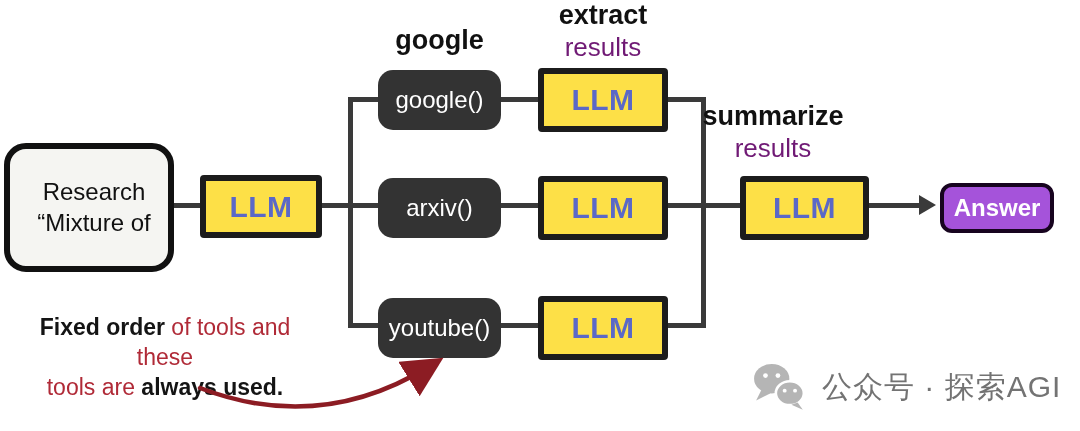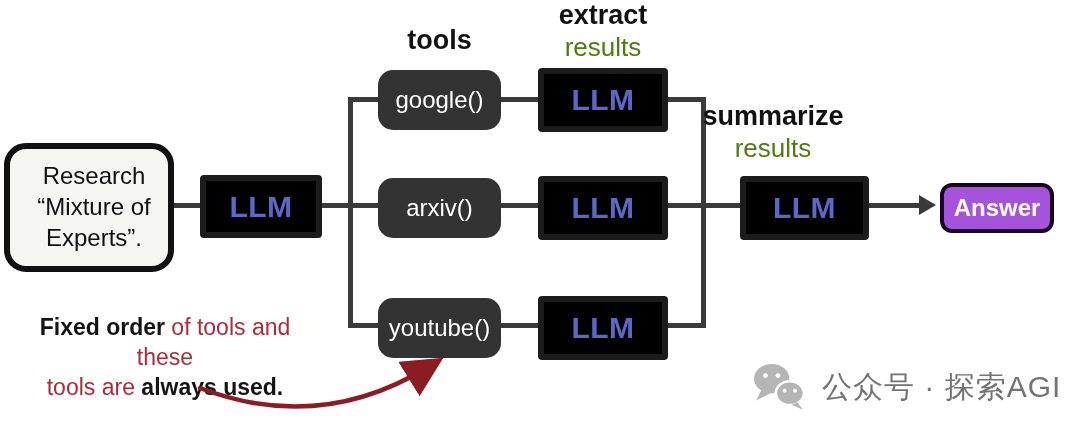--- a/index.html
+++ b/index.html
@@ -7,39 +7,39 @@
           font-family:"Liberation Sans",sans-serif;}
   
   .hline{position:absolute;height:5px;background:#3a3a3a;}
   .vline{position:absolute;width:5px;background:#3a3a3a;}
   
   .research{position:absolute;left:4px;top:143px;width:148px;height:117px;
             background:#f5f5f2;border:6px solid #111;border-radius:22px;
             display:flex;flex-direction:column;align-items:center;justify-content:center;
             color:#111;font-size:24px;line-height:1.28;text-align:center;padding-left:10px;}
   .llm{position:absolute;display:flex;align-items:center;justify-content:center;
-       background:#000000;border:6px solid #1c1c1c;border-radius:4px;
+       background:#fde047;border:6px solid #1c1c1c;border-radius:4px;
        color:#5b68c7;font-weight:bold;font-size:30px;letter-spacing:.5px;}
   .llm-initial{left:200px;top:175px;width:110px;height:51px;}
   .llm-g{left:538px;top:68px;width:118px;height:52px;}
   .llm-a{left:538px;top:176px;width:118px;height:52px;}
   .llm-y{left:538px;top:296px;width:118px;height:52px;}
   .llm-s{left:740px;top:176px;width:117px;height:52px;}
   .tool{position:absolute;left:378px;width:123px;height:60px;
         display:flex;align-items:center;justify-content:center;
         background:#333333;border-radius:15px;color:#fff;font-size:24px;}
   .tool-g{top:70px;} .tool-a{top:178px;} .tool-y{top:298px;}
   .answer{position:absolute;left:940px;top:183px;width:106px;height:42px;
           display:flex;align-items:center;justify-content:center;
           background:#a553da;border:4px solid #17041f;border-radius:12px;
           color:#ffffff;font-weight:bold;font-size:24px;}
   
   .stage{position:absolute;text-align:center;color:#111;line-height:1.18;}
   .stage .t{font-weight:bold;font-size:27px;display:block;}
-  .stage .s{font-weight:normal;font-size:26px;display:block;color:#4d7c0f;}
+  .stage .s{font-weight:normal;font-size:26px;display:block;color:#701a75;}
   .lbl-tools{left:378px;top:25px;width:123px;}
   .lbl-extract{left:528px;top:0px;width:150px;}
   .lbl-summarize{left:683px;top:101px;width:180px;}
   
   .arrowline{position:absolute;left:869px;top:203px;width:52px;height:5px;background:#3a3a3a;}
   .arrowhead{position:absolute;left:919px;top:195px;width:0;height:0;
              border-left:17px solid #3a3a3a;border-top:10px solid transparent;
              border-bottom:10px solid transparent;}
   
   .note{position:absolute;left:10px;top:313px;width:310px;text-align:center;
@@ -64,35 +64,34 @@
   <div class="hline" style="left:501px;top:203px;width:37px;"></div>
   <div class="hline" style="left:501px;top:323px;width:37px;"></div>
   <div class="hline" style="left:656px;top:97px;width:50px;"></div>
   <div class="hline" style="left:656px;top:323px;width:50px;"></div>
   <div class="vline" style="left:701px;top:97px;height:231px;"></div>
   <div class="hline" style="left:656px;top:203px;width:84px;"></div>
   <div class="arrowline"></div>
   <div class="arrowhead"></div>
 
   <div class="stage lbl-tools">
-    <span class="t">tools</span>
+    <span class="t">google</span>
   </div>
   <div class="stage lbl-extract">
     <span class="t">extract</span>
     <span class="s">results</span>
   </div>
   <div class="stage lbl-summarize">
     <span class="t">summarize</span>
     <span class="s">results</span>
   </div>
 
   <div class="research">
     <span>Research</span>
     <span>“Mixture of</span>
-    <span>Experts”.</span>
   </div>
 
   <div class="llm llm-initial">LLM</div>
   <div class="llm llm-g">LLM</div>
   <div class="llm llm-a">LLM</div>
   <div class="llm llm-y">LLM</div>
   <div class="llm llm-s">LLM</div>
 
   <div class="tool tool-g">google()</div>
   <div class="tool tool-a">arxiv()</div>

